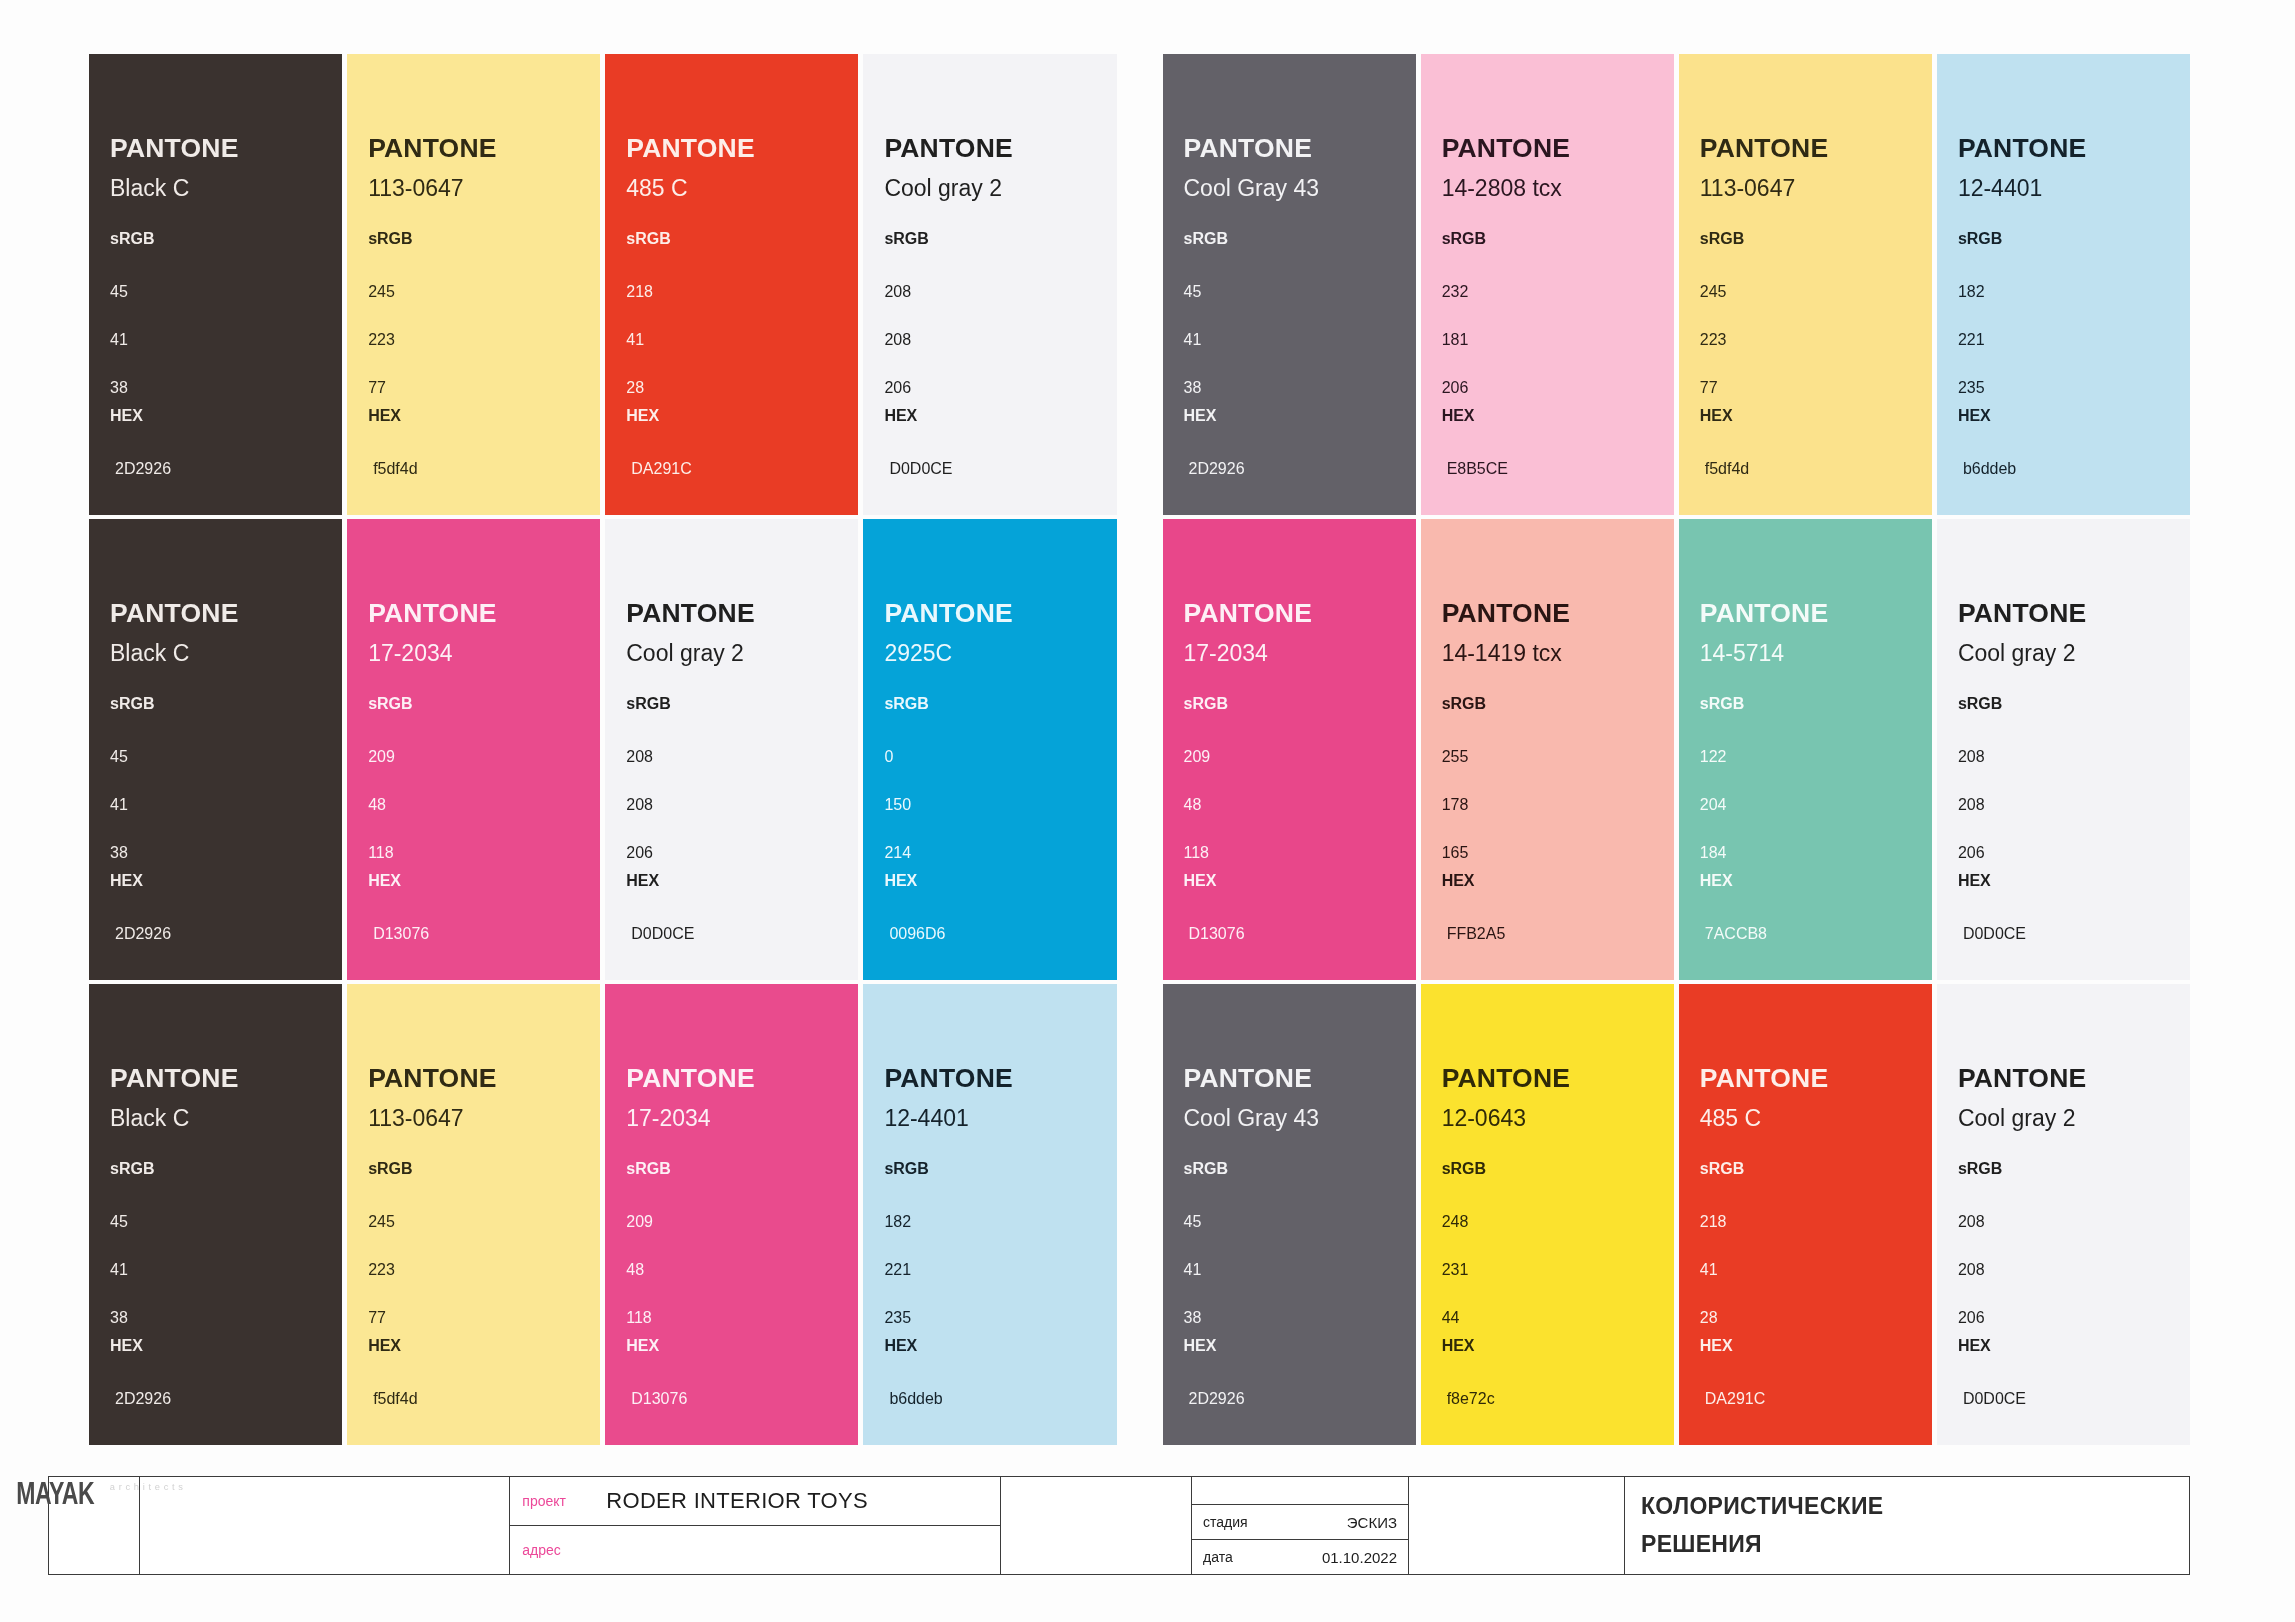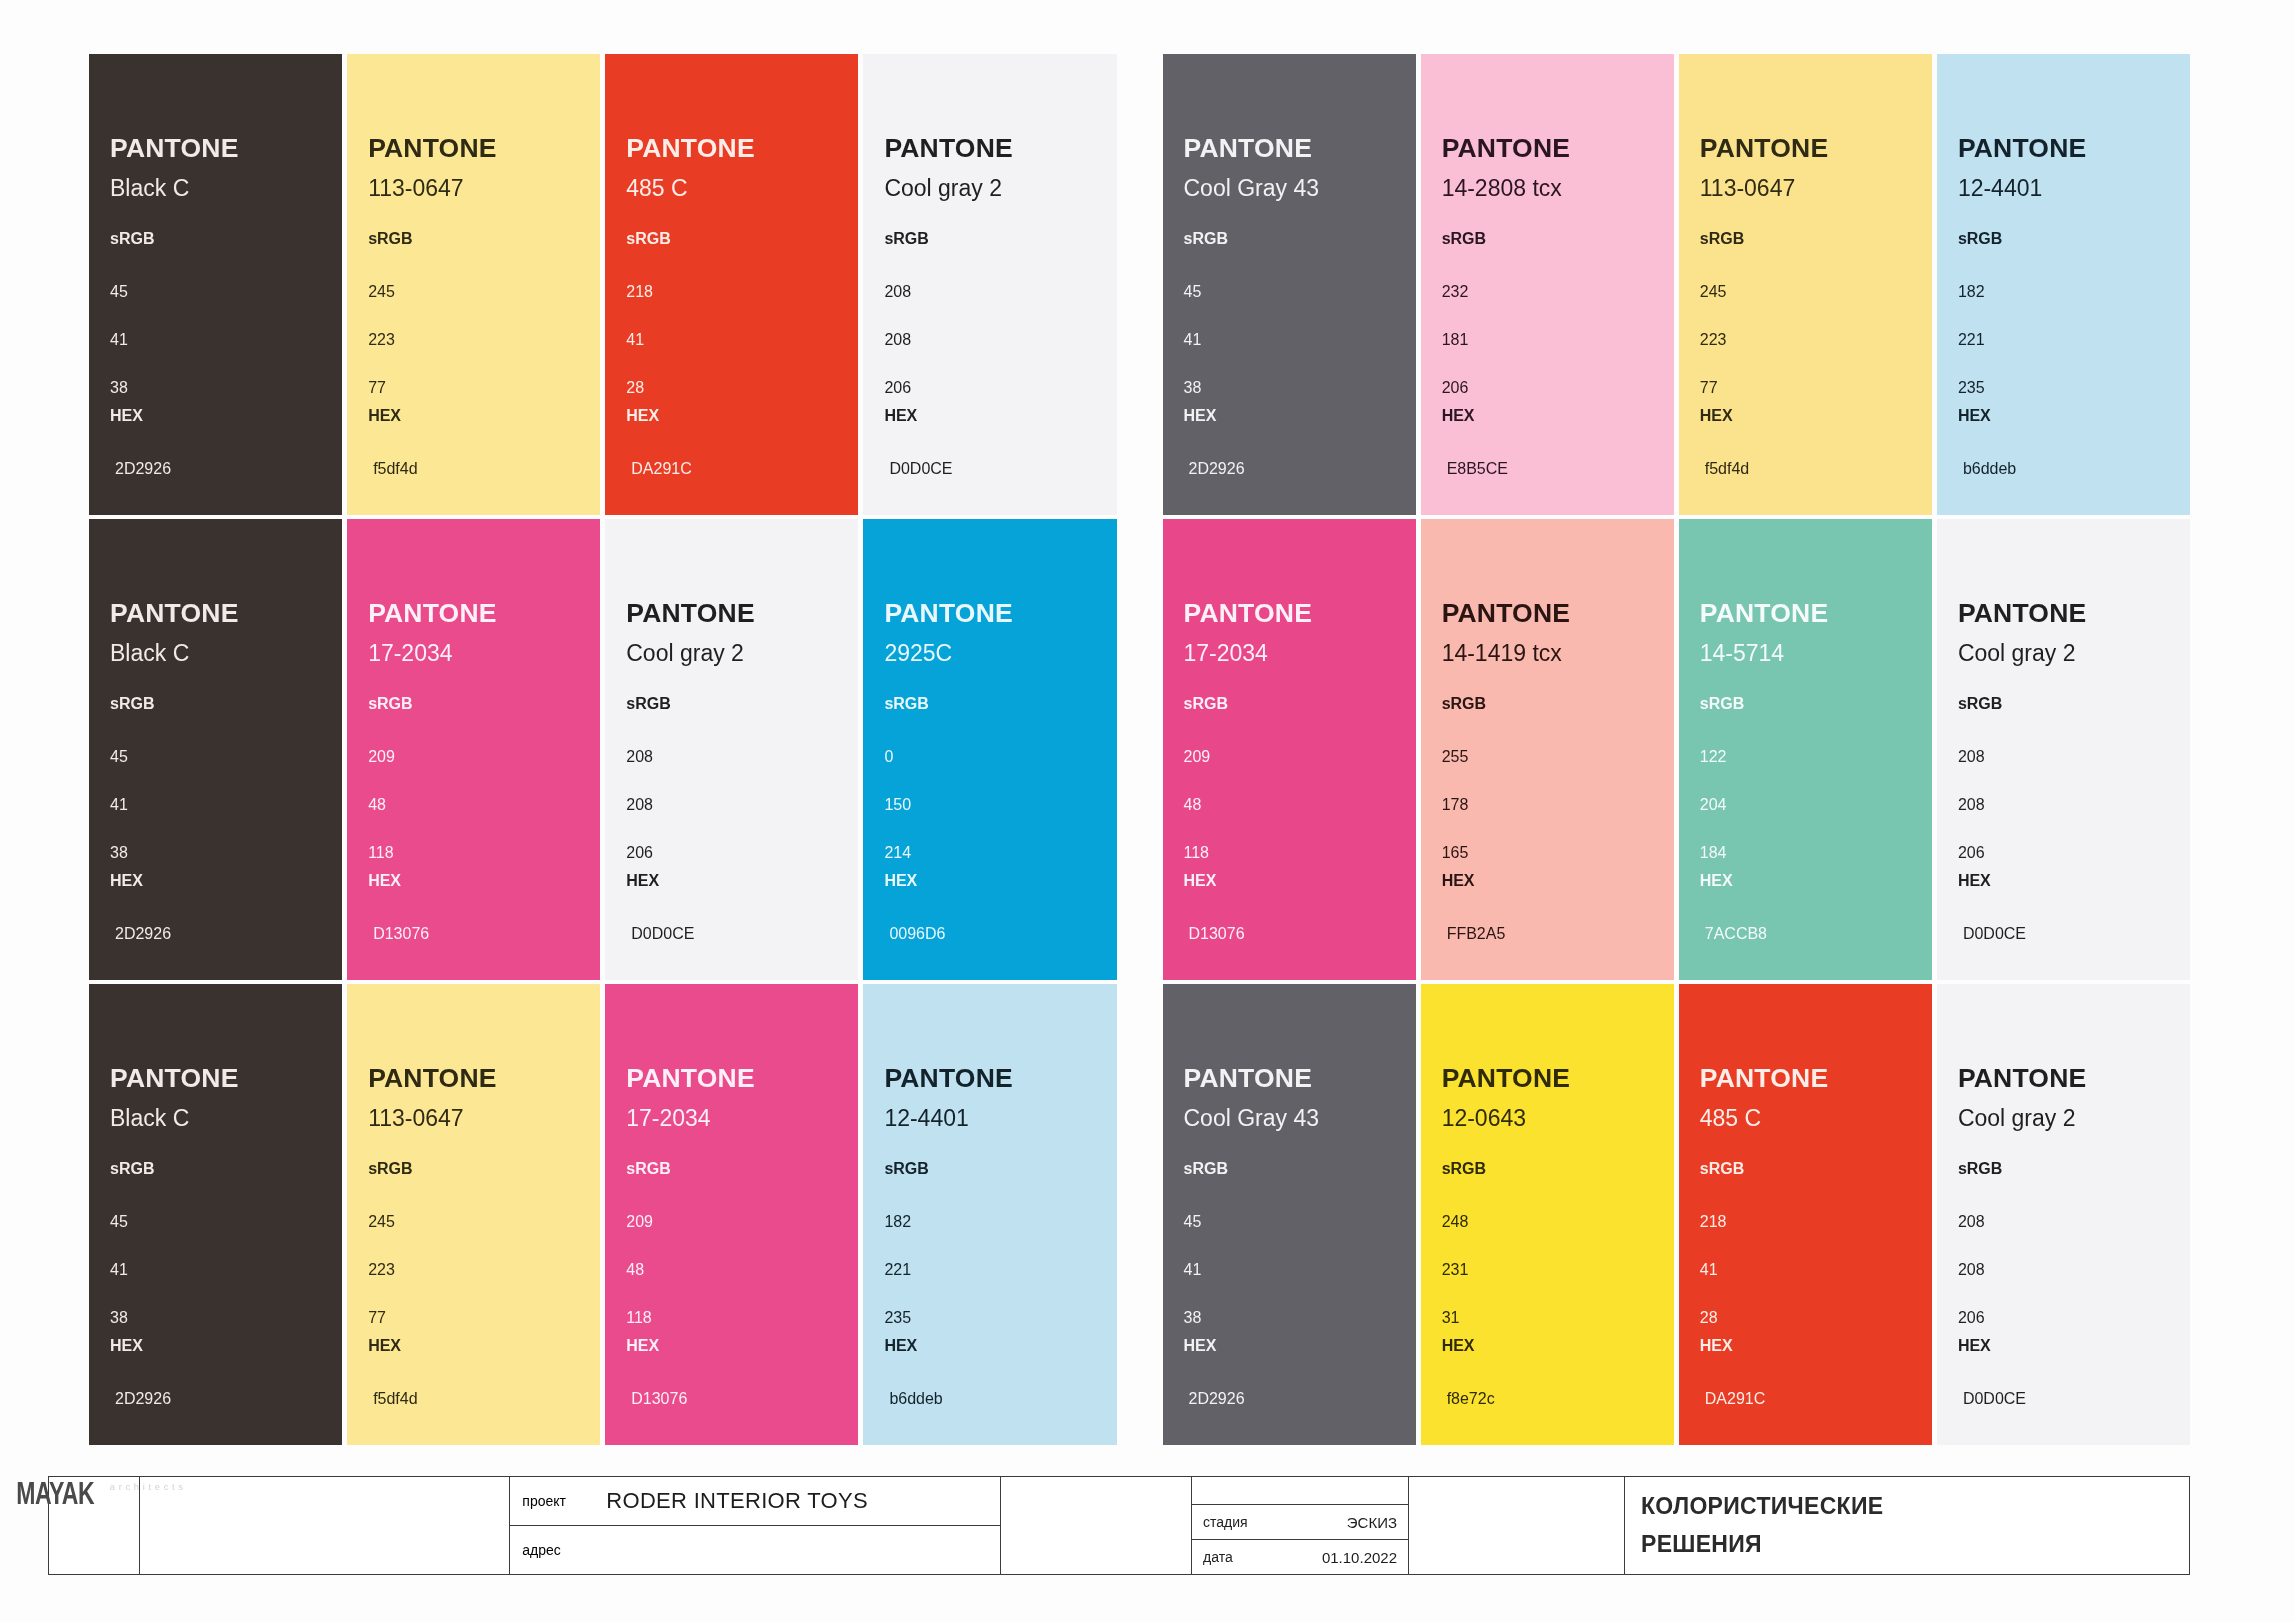--- a/index.html
+++ b/index.html
@@ -125,21 +125,21 @@
     flex:1 1 0;
     border-bottom:1.2px solid #3b3b3b;
     box-sizing:border-box;
     display:flex;
     align-items:center;
     padding-left:12.3px;
   }
   .tb-row:last-child{border-bottom:none;}
   .tb-label{
     font-size:14px;
-    color:#000000;
+    color:#ec4899;
     flex:0 0 68px;
   }
   .tb-value-big{
     font-size:22px;
     color:#1d1d1d;
     letter-spacing:0.3px;
     padding-left:16px;
   }
 
   #tb-blank2{width:191px;}
@@ -537,21 +537,21 @@
           </div>
         </div>
         <div class="swatch" style="background: rgb(251, 226, 46); color: rgb(47, 42, 8);">
           <div class="sw-inner">
             <div class="sw-brand">PANTONE</div>
             <div class="sw-name">12-0643</div>
             <div class="sw-line">
               <span class="sw-key">sRGB</span>
               <span class="sw-val rgb-v">248</span>
               <span class="sw-val rgb-v">231</span>
-              <span class="sw-val rgb-v last">31</span>
+              <span class="sw-val rgb-v last">44</span>
             </div>
             <div class="sw-line">
               <span class="sw-key">HEX</span>
               <span class="sw-val hex-v">f8e72c</span>
             </div>
           </div>
         </div>
         <div class="swatch" style="background: rgb(233, 60, 37); color: rgb(253, 238, 233);">
           <div class="sw-inner">
             <div class="sw-brand">PANTONE</div>

